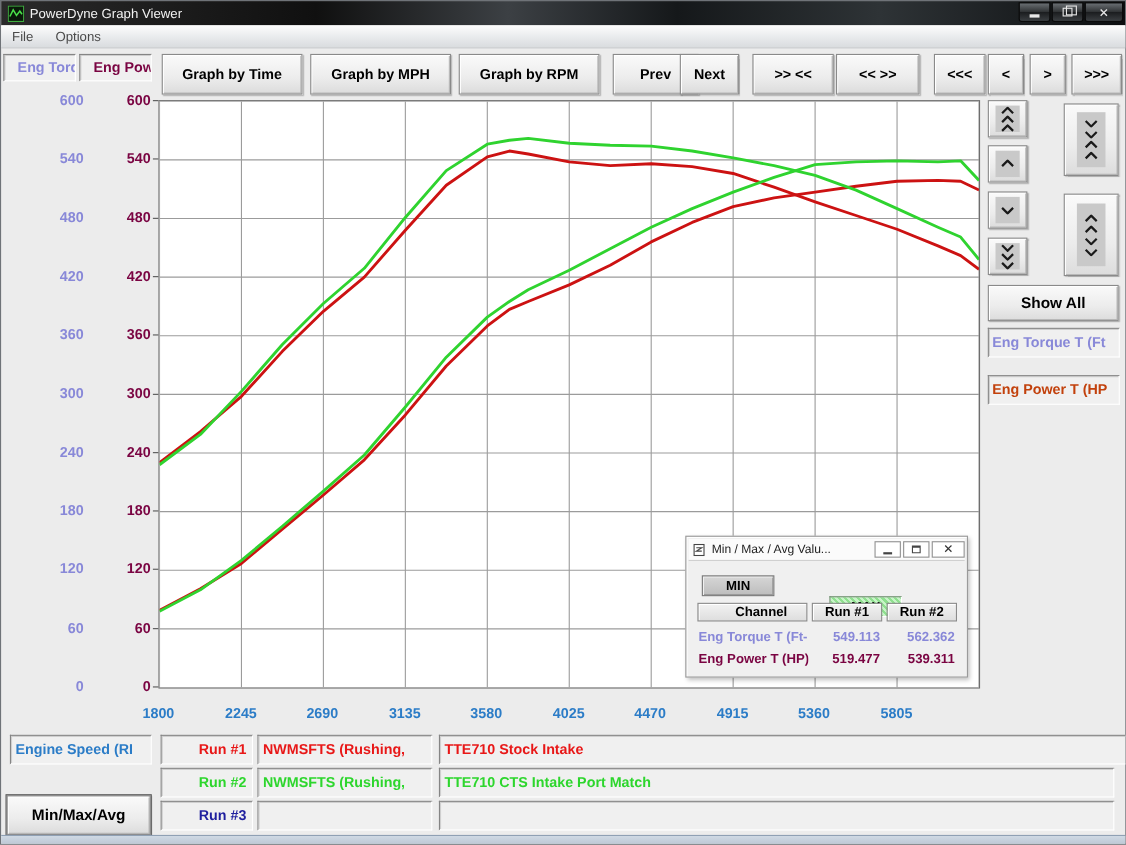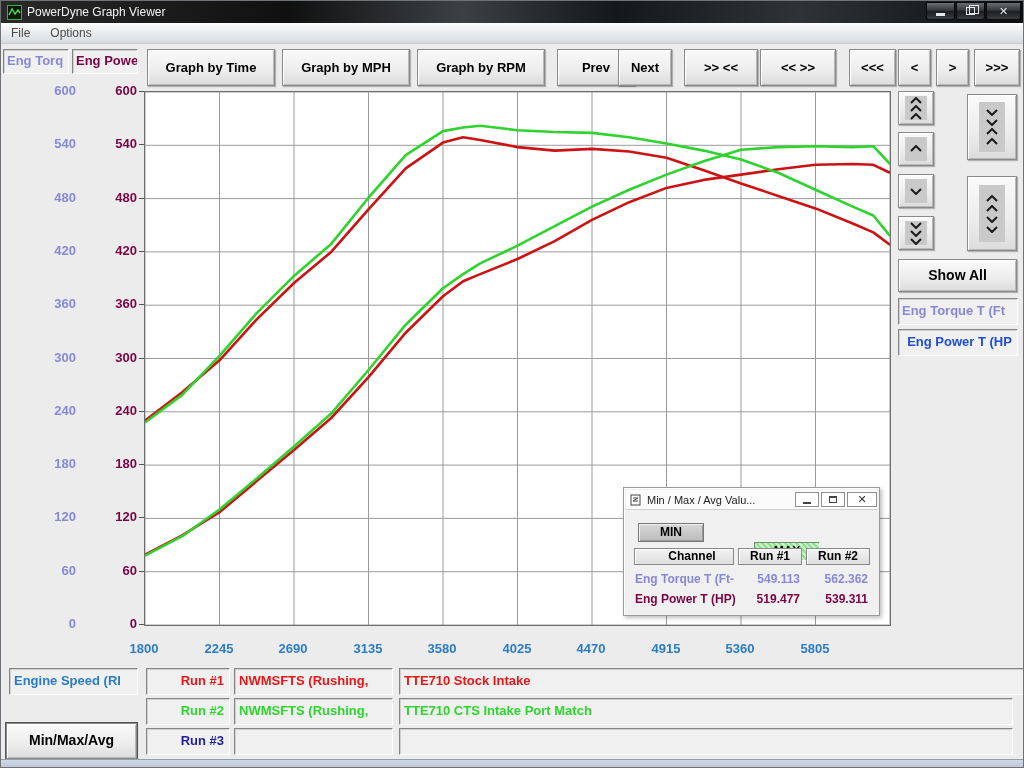--- a/index.html
+++ b/index.html
@@ -42,21 +42,21 @@
     box-shadow: inset 1px 1px 0 #ffffff, inset -1px -1px 0 #b8b8b8, 1px 1px 1px rgba(0,0,0,.25);
   }
   .sunken{
     background:#f0f0f0;
     border:1px solid; border-color:#858585 #ffffff #ffffff #858585;
     box-shadow: inset 1px 1px 0 #cfcfcf;
   }
   
   .chanbox{
     position:absolute; top:48px; height:25px; width:66px;
-    font-size:13px; font-weight:bold; line-height:22px; padding-left:3px;
+    font-size:13px; font-weight:bold; line-height:22px; padding-left:12px;
     white-space:nowrap; overflow:hidden;
   }
   .toolbtn{
     position:absolute; top:48px; height:37px;
     font-size:13px; font-weight:bold; color:#000;
     display:flex; align-items:center; justify-content:center; white-space:nowrap;
   }
   
   #plot{
     position:absolute; left:143px; top:90px; width:747px; height:535px;
@@ -322,21 +322,21 @@
         <polyline points="2,2 7,7 12,2" fill="none" stroke="#1a1a1a" stroke-width="2"></polyline>
       </svg>
     <svg width="14" height="8">
         <polyline points="2,2 7,7 12,2" fill="none" stroke="#1a1a1a" stroke-width="2"></polyline>
       </svg>
   </div>
 </div>
 
 <div class="raised" style="position:absolute;left:897px;top:258px;width:119px;height:33px;font-size:14px;font-weight:bold;text-align:center;line-height:31px;">Show All</div>
 <div class="chanlabel sunken" style="top: 297px; color: rgb(136, 136, 216);">Eng Torque T (Ft</div>
-<div class="chanlabel sunken" style="top: 328px; color: #1d4ed8; text-align: center;">Eng Power T (HP</div>
+<div class="chanlabel sunken" style="top: 340px; color: #c2410c;">Eng Power T (HP</div>
 
 <div id="dialog">
   <div id="dialog-title">
     <svg width="13" height="12" style="margin:0 4px 0 4px;">
       <rect x="1" y="1" width="9" height="10" fill="#fff" stroke="#444"></rect>
       <polyline points="3,4 8,4 3,7 8,7" fill="none" stroke="#444"></polyline>
     </svg>
     <span style="flex:1;">Min / Max / Avg Valu...</span>
     <div class="dlg-btn">
         <div class="dlg-glyph-min"></div>

